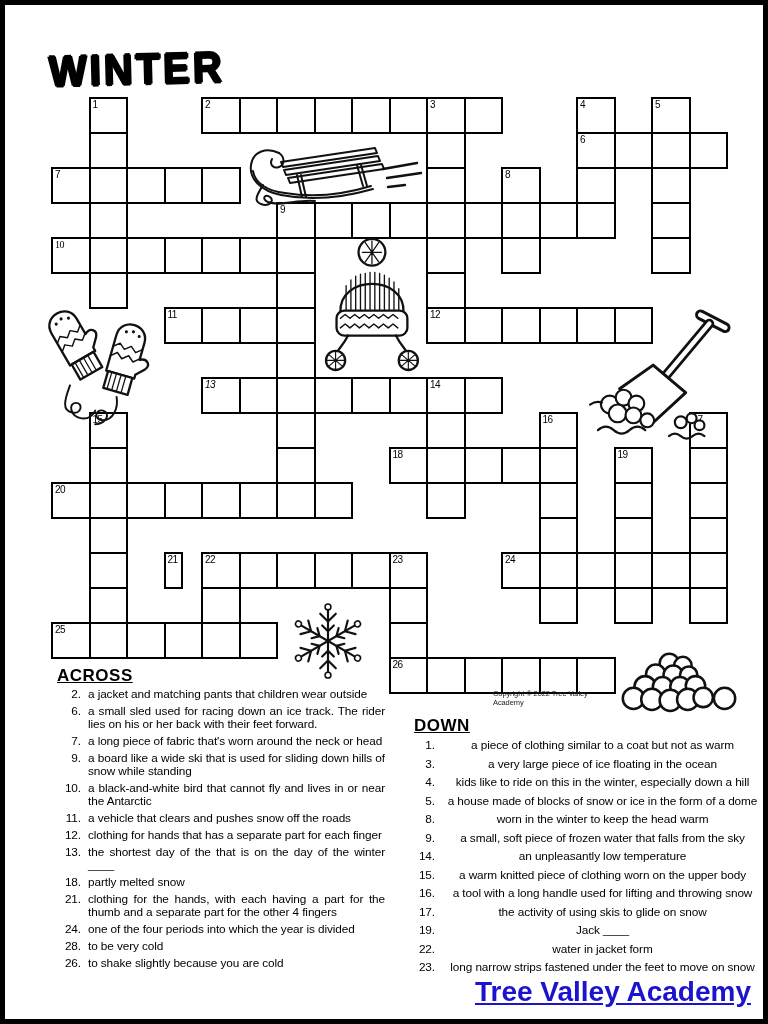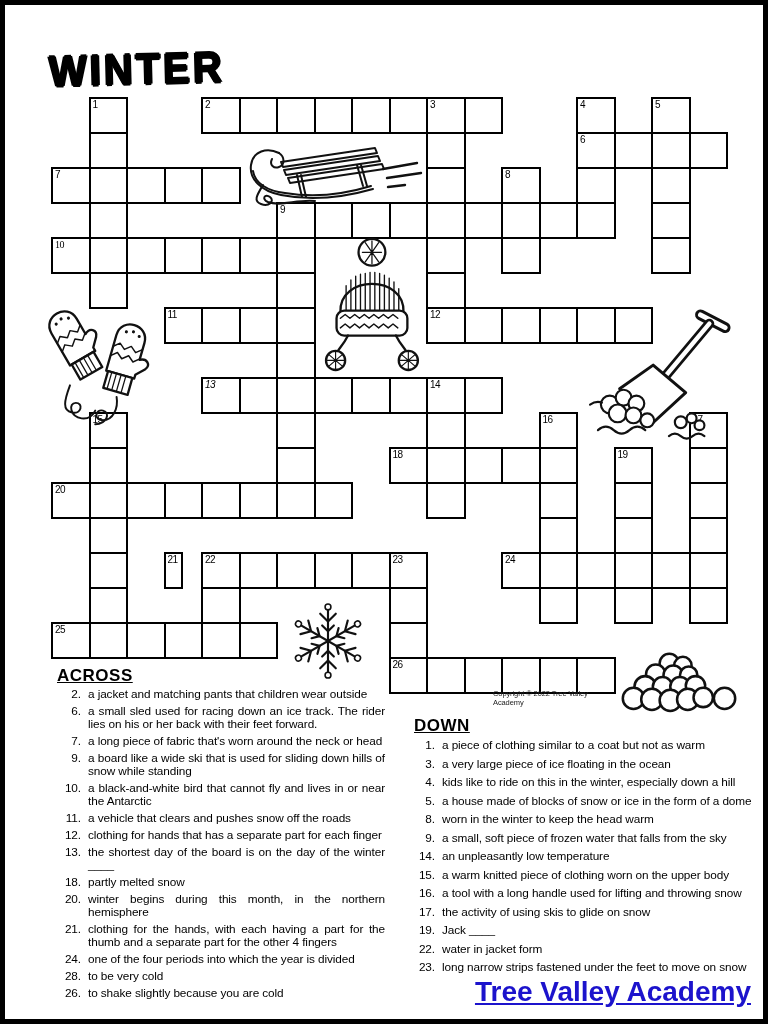--- a/index.html
+++ b/index.html
@@ -27,21 +27,21 @@
   
   .clue-head{
     position:absolute; font-size:17px; font-weight:bold;
     text-decoration:underline; letter-spacing:0.5px;
   }
   .clues{position:absolute;}
   .clue{display:flex; margin-bottom:4px; font-size:11.8px; line-height:13px; letter-spacing:-0.1px;}
   .clues.down .clue{margin-bottom:5.5px;}
   .clue .cnum{flex:0 0 24px; text-align:right; padding-right:7px; white-space:nowrap;}
   .clue .ctext{flex:1; text-align:justify;}
-  .clues.down .ctext{text-align:left;}
+  .clues.down .ctext{text-align:center;}
   .copyright{
     position:absolute; left:488px; top:684px; width:124px;
     font-size:7.5px; color:#222; letter-spacing:-0.1px;
   }
   .brand{
     position:absolute; left:430px; top:971px; width:316px;
     text-align:right; font-size:28px; font-weight:bold;
   }
   .illus{position:absolute;}
   svg{display:block; overflow:visible;}
@@ -386,31 +386,27 @@
       <div class="clue">
         <span class="cnum">11.</span>
         <span class="ctext">a vehicle that clears and pushes snow off the roads</span>
       </div>
       <div class="clue">
         <span class="cnum">12.</span>
         <span class="ctext">clothing for hands that has a separate part for each finger</span>
       </div>
       <div class="clue">
         <span class="cnum">13.</span>
-        <span class="ctext">the shortest day of the board is on the day of the winter ____</span>
+        <span class="ctext">the shortest day of the that is on the day of the winter ____</span>
       </div>
       <div class="clue">
         <span class="cnum">18.</span>
         <span class="ctext">partly melted snow</span>
       </div>
       <div class="clue">
-        <span class="cnum">20.</span>
-        <span class="ctext">winter begins during this month, in the northern hemisphere</span>
-      </div>
-      <div class="clue">
         <span class="cnum">21.</span>
         <span class="ctext">clothing for the hands, with each having a part for the thumb and a separate part for the other 4 fingers</span>
       </div>
       <div class="clue">
         <span class="cnum">24.</span>
         <span class="ctext">one of the four periods into which the year is divided</span>
       </div>
       <div class="clue">
         <span class="cnum">28.</span>
         <span class="ctext">to be very cold</span>

